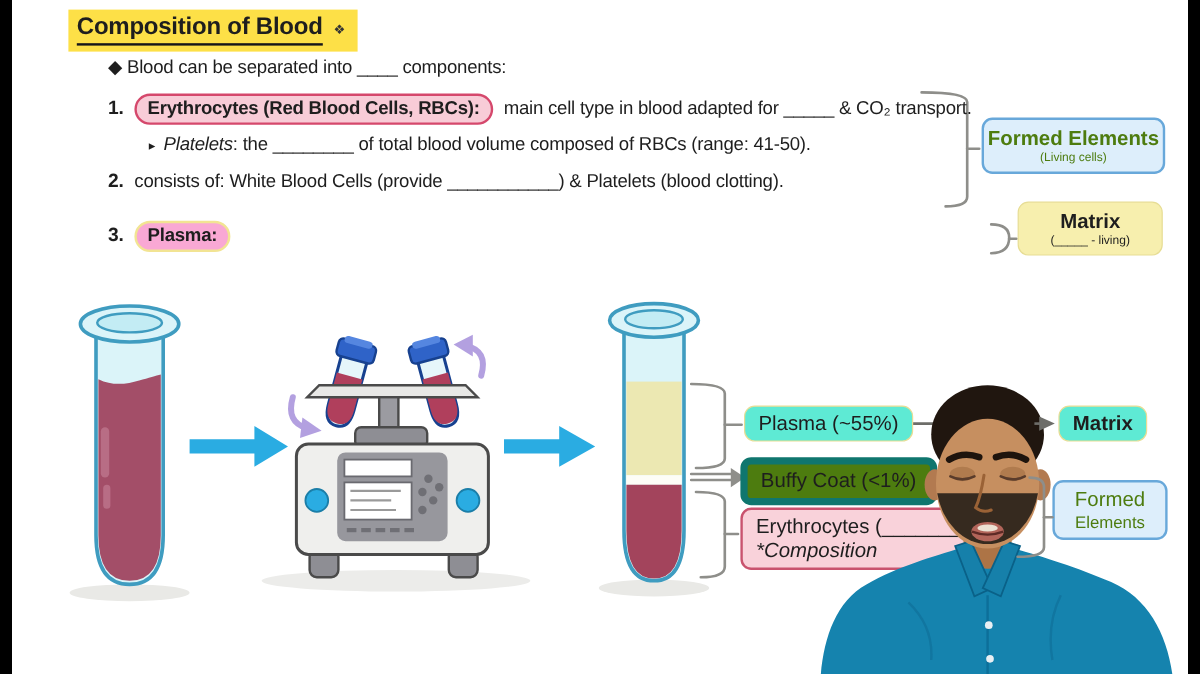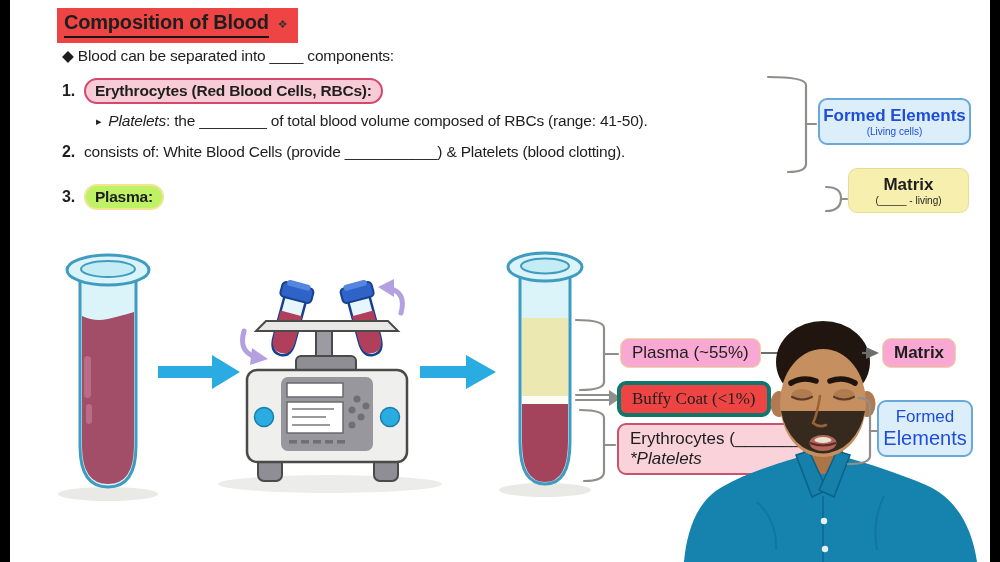--- a/index.html
+++ b/index.html
@@ -8,44 +8,44 @@
     overflow:hidden;font-family:"Liberation Sans","DejaVu Sans",sans-serif;
     color:#1e1e1e;
   }
   .abs{position:absolute;}
   .bar{position:absolute;top:0;bottom:0;width:10px;background:#000;}
   .bar.left{left:0;} .bar.right{right:0;}
   svg.layer{position:absolute;left:0;top:0;pointer-events:none;}
   .z1{z-index:1}.z3{z-index:3}.z4{z-index:4}
 
   
-  .title-wrap{background:#ef4444;padding:3px 10px 5px 7px;display:flex;align-items:center;gap:9px;z-index:2;}
+  .title-wrap{background:#fde047;padding:3px 10px 5px 7px;display:flex;align-items:center;gap:9px;z-index:2;}
   .title-text{font-weight:bold;font-size:20px;border-bottom:2.5px solid #15151a;padding-bottom:2px;letter-spacing:-0.2px;}
   .title-marker{font-size:11px;color:#333;}
 
   
-  .line{display:flex;align-items:center;white-space:nowrap;font-size:15.5px;letter-spacing:-0.2px;z-index:2;}
+  .line{display:flex;align-items:center;white-space:nowrap;font-size:15.5px;letter-spacing:-0.2px;z-index:2;margin-left:28px;}
   .line .num{font-weight:bold;font-size:16px;margin-right:9px;}
   .term{display:inline-block;font-weight:bold;padding:2px 9px;border-radius:14px;margin-right:9px;text-align:right;}
   .term.pink{background:#f8ccd7;border:2px solid #d5486c;}
   .term.gray{background:#f5f5f1;border:2px solid #9b9b97;}
-  .term.yellow{background:#bef264;border:2px solid #f2e493;}
+  .term.yellow{background:#f9a8d4;border:2px solid #f2e493;}
   .sub{font-size:15.5px;}
   .sub .subbullet{font-size:11px;margin-right:7px;}
   .ital{font-style:italic;}
 
   
   .box{border-radius:9px;text-align:center;z-index:2;}
   .box .b1{font-weight:bold;font-size:17px;}
   .box .b2{font-size:10px;}
-  .box.blue{background:#ddeefb;border:2px solid #68a8da;color:#1d4ed8;}
+  .box.blue{background:#ddeefb;border:2px solid #68a8da;color:#4d7c0f;}
   .box.yellow{background:#f7efae;border:1.5px solid #e7dd94;color:#1e1e1e;}
   .lbl{white-space:nowrap;font-size:17px;border-radius:9px;padding:4px 11px;z-index:2;}
-  .lbl.yellow{background:#f9a8d4;border:1.5px solid #e7dd94;}
-  .lbl.gray{background:#ef4444;border:4px solid #0f766e;font-family:Liberation Serif, serif;}
+  .lbl.yellow{background:#5eead4;border:1.5px solid #e7dd94;}
+  .lbl.gray{background:#4d7c0f;border:6px solid #0f766e;}
   .lbl.pink{background:#f9d2da;border:2px solid #c9536e;overflow:hidden;}
   .lbl .l2{font-style:italic;}
   .lbl.bold{font-weight:bold;}
 </style>
 </head>
 <body>
 
 <div class="stage">
 
   <div class="bar left"></div>
@@ -152,20 +152,21 @@
     <span class="title-marker">❖</span>
   </div>
 
   <div class="abs line" style="left:62px;top:47px;">
     <span>◆ Blood can be separated into ____ components:</span>
   </div>
 
   <div class="abs line" style="left:62px;top:78px;">
     <span class="num">1.</span>
     <span class="term pink">Erythrocytes (Red Blood Cells, RBCs):</span>
+    <span>main cell type in blood adapted for _____ &amp; CO₂ transport.</span>
   </div>
 
   <div class="abs line sub" style="left:96px;top:112px;">
     <span class="subbullet">▸</span>
     <span class="ital">Platelets</span>
       <span>: the ________ of total blood volume composed of RBCs (range: 41-50).</span>
   </div>
 
   <div class="abs line" style="left:62px;top:143px;">
     <span class="num">2.</span>
@@ -187,21 +188,21 @@
   </div>
 
   <div class="abs lbl yellow" style="left:620px;top:338px;">
     <span>Plasma (~55%)</span>
   </div>
   <div class="abs lbl gray" style="left:617px;top:381px;">
     <span>Buffy Coat (&lt;1%)</span>
   </div>
   <div class="abs lbl pink" style="left:617px;top:423px;width:172px;">
     <div>Erythrocytes (________</div>
-    <div class="l2">*Platelets</div>
+    <div class="l2">*Composition</div>
   </div>
 
   <svg class="layer z3" width="1000" height="562" viewBox="0 0 1000 562">
     <g>
 
       <ellipse cx="779" cy="404" rx="8.5" ry="13" fill="#b27a50"></ellipse>
       <ellipse cx="867" cy="404" rx="8.5" ry="13" fill="#b27a50"></ellipse>
       <path d="M803,428 H843 V452 Q843,472 823,472 Q803,472 803,452 Z" fill="#ad7446"></path>
 
       <path d="M684,562 C687,530 697,501 722,487 C748,472 780,463 799,457 L845,457 C866,463 898,473 926,485 C956,498 972,527 977,562 Z" fill="#1583ae"></path>
@@ -236,16 +237,16 @@
       <path d="M858,398 Q870,398 870,406 V456 Q870,464 848,464"></path>
       <path d="M870,431 H877"></path>
     </g>
   </svg>
 
   <div class="abs lbl yellow bold z4" style="left:882px;top:338px;">
     <span>Matrix</span>
   </div>
   <div class="abs box blue z4" style="left:877px;top:400px;width:88px;padding:5px 2px;">
     <div class="b2" style="font-size:17px;">Formed</div>
-    <div class="b2" style="font-size:20px;">Elements</div>
+    <div class="b2" style="font-size:14px;">Elements</div>
   </div>
 
 </div>
 
 </body></html>

